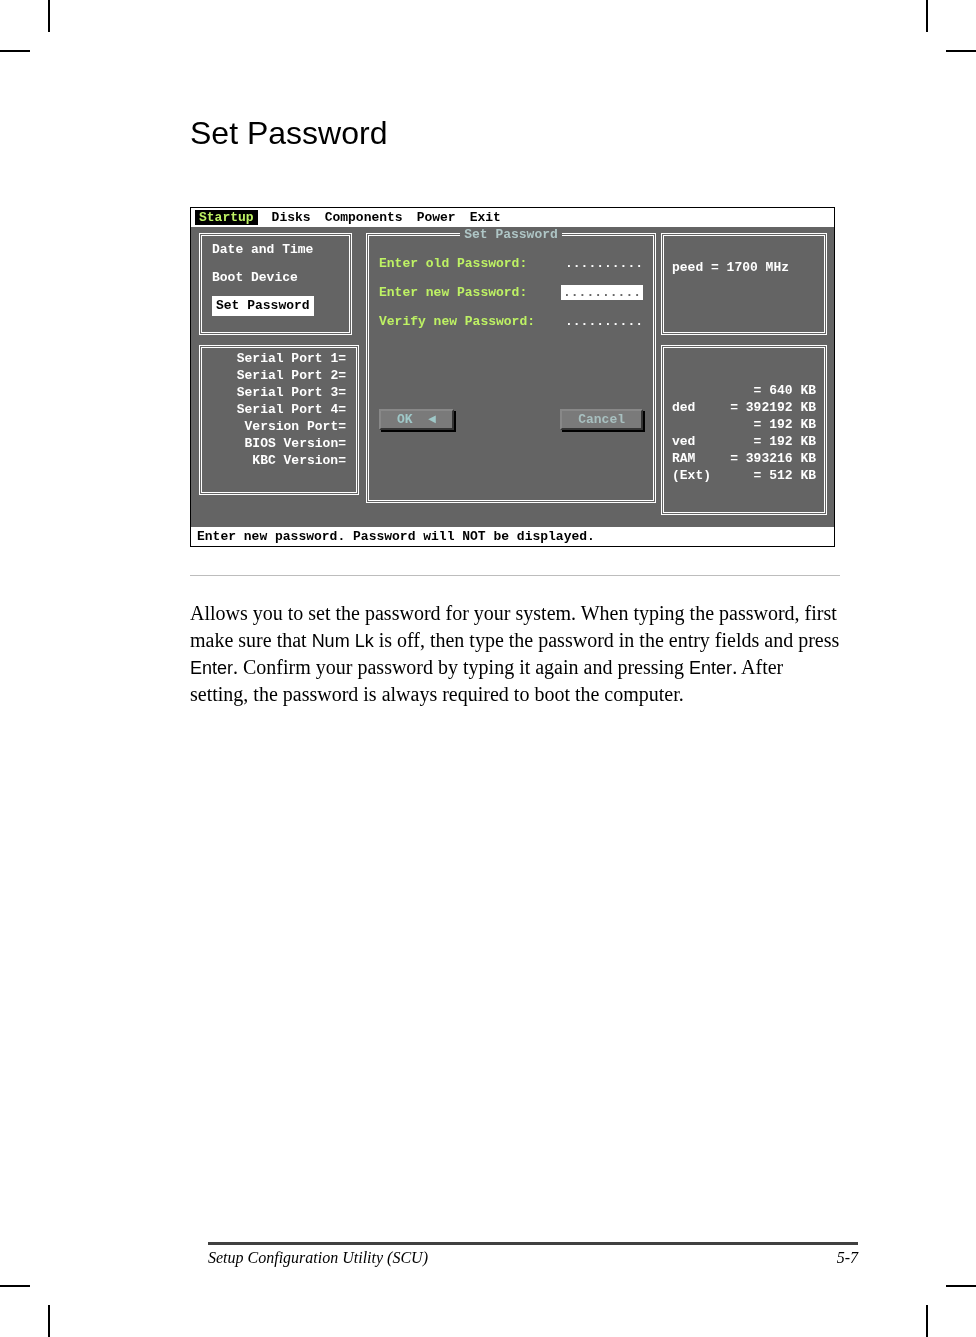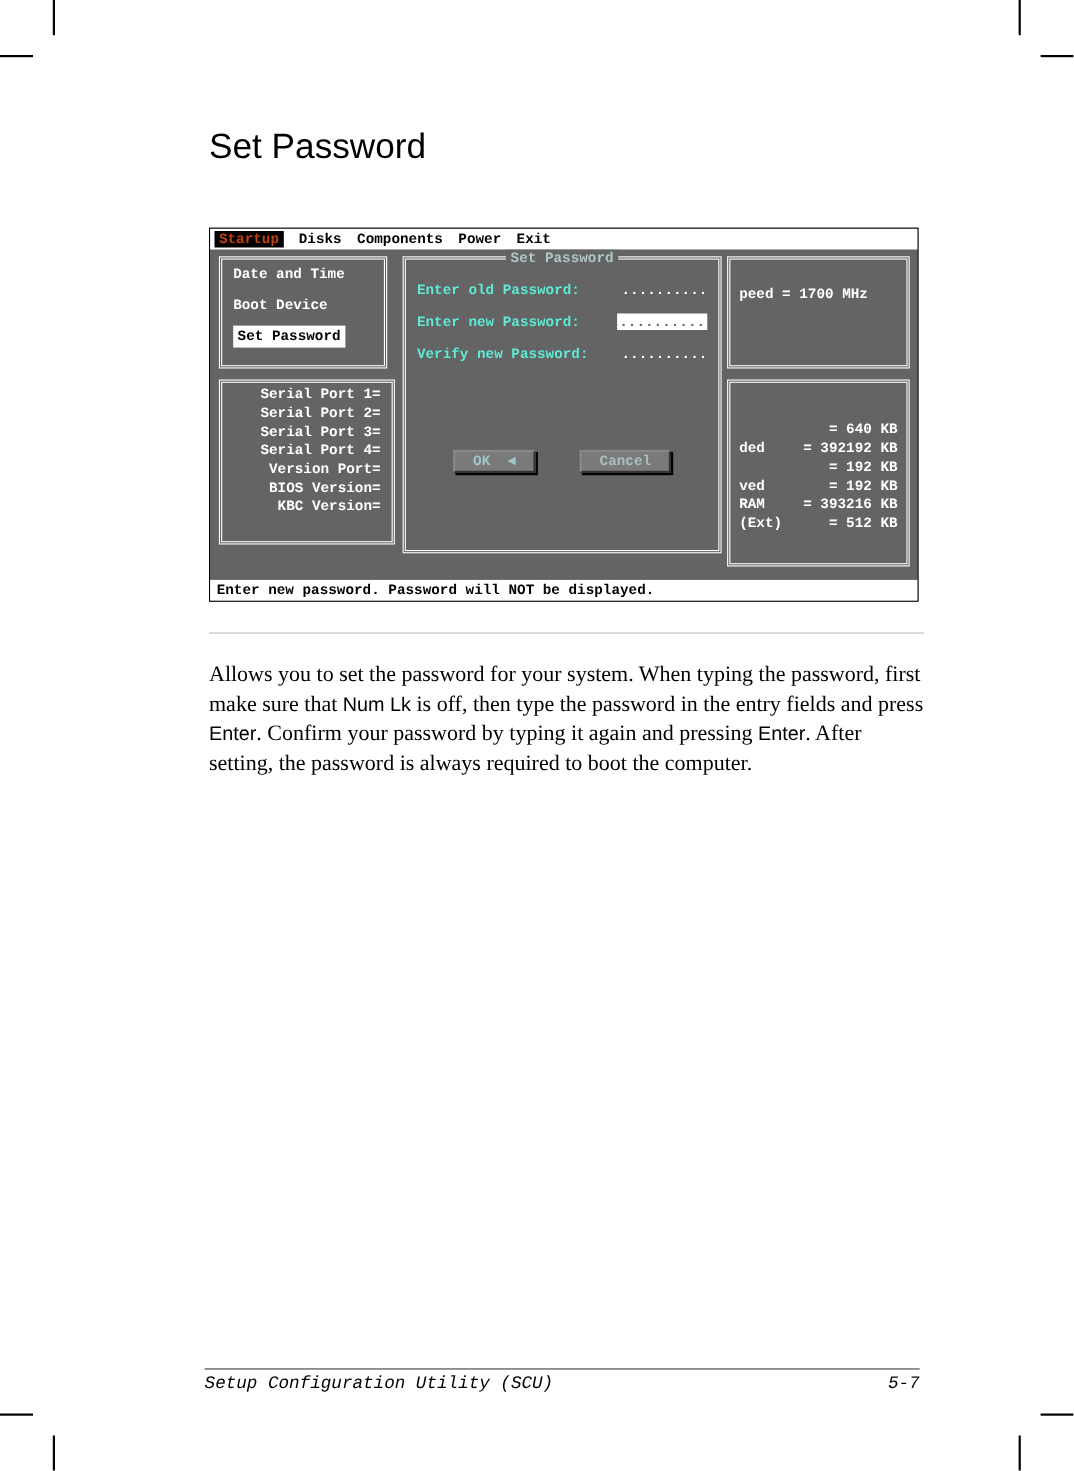--- a/index.html
+++ b/index.html
@@ -33,21 +33,21 @@
   }
   .bios-menubar {
     background: #fff;
     color: #000;
     padding: 2px 4px;
     display: flex;
     gap: 14px;
   }
   .bios-menubar .active {
     background: #000;
-    color: #c2410c;
+    color: #bef264;
     padding: 0 4px;
   }
   .bios-body {
     position: relative;
     height: 300px;
     background: #646464;
   }
   .panel {
     position: absolute;
     border: 3px double #fff;
@@ -76,25 +76,25 @@
     text-align: center;
     color: #afc6c6;
     margin-top: -9px;
   }
   .dialog-title span { background:#646464; padding:0 4px; }
   .dlg-field {
     display: flex;
     gap: 10px;
     margin-top: 14px;
   }
-  .dlg-field .lbl { color:#5eead4; flex:1; }
+  .dlg-field .lbl { color:#bef264; flex:1; }
   .dlg-field .dots { color:#fff; }
   .dlg-field .dots.focus { background:#fff; color:#646464; padding:0 2px; }
   .dlg-buttons {
-    display:flex; justify-content:center; gap:40px; margin-top:80px;
+    display:flex; justify-content:space-between; gap:40px; margin-top:80px;
   }
   .dlg-btn {
     border:2px outset #888; background:#7a7a7a; color:#a8c0c0;
     padding:1px 16px;
     box-shadow: 2px 2px 0 #000;
   }
   .dlg-btn.ok { color:#9fc8c8; }
   .right1 {
     left: 470px; top: 6px; width: 166px; height: 102px;
     color:#fff; padding: 24px 8px 4px 8px;
@@ -112,24 +112,24 @@
     border-top:1px solid #bdbdbd;
     margin: 28px 0 24px 0;
   }
   .bodytext {
     font-size: 20px;
     line-height: 1.35;
   }
   .bodytext .key { font-family: Arial, Helvetica, sans-serif; font-weight:normal; font-size:18px; }
   .footer {
     position:absolute;
-    left:186px; bottom:70px; width:650px;
-    border-top:1px solid #404040;
+    left:208px; bottom:70px; width:650px;
+    border-top:3px solid #404040;
     padding-top:4px;
-    font-family: Liberation Mono, monospace;
+    font-family: Liberation Serif, serif;
     font-style: italic;
     font-size:16px;
     display:flex; justify-content:space-between;
   }
   
   .crop { position:absolute; background:#000; }
   .crop.v1 { left:48px; top:0; width:2px; height:32px; }
   .crop.h1 { left:0; top:50px; width:30px; height:2px; }
   .crop.v2 { right:48px; top:0; width:2px; height:32px; }
   .crop.h2 { right:0; top:50px; width:30px; height:2px; }

